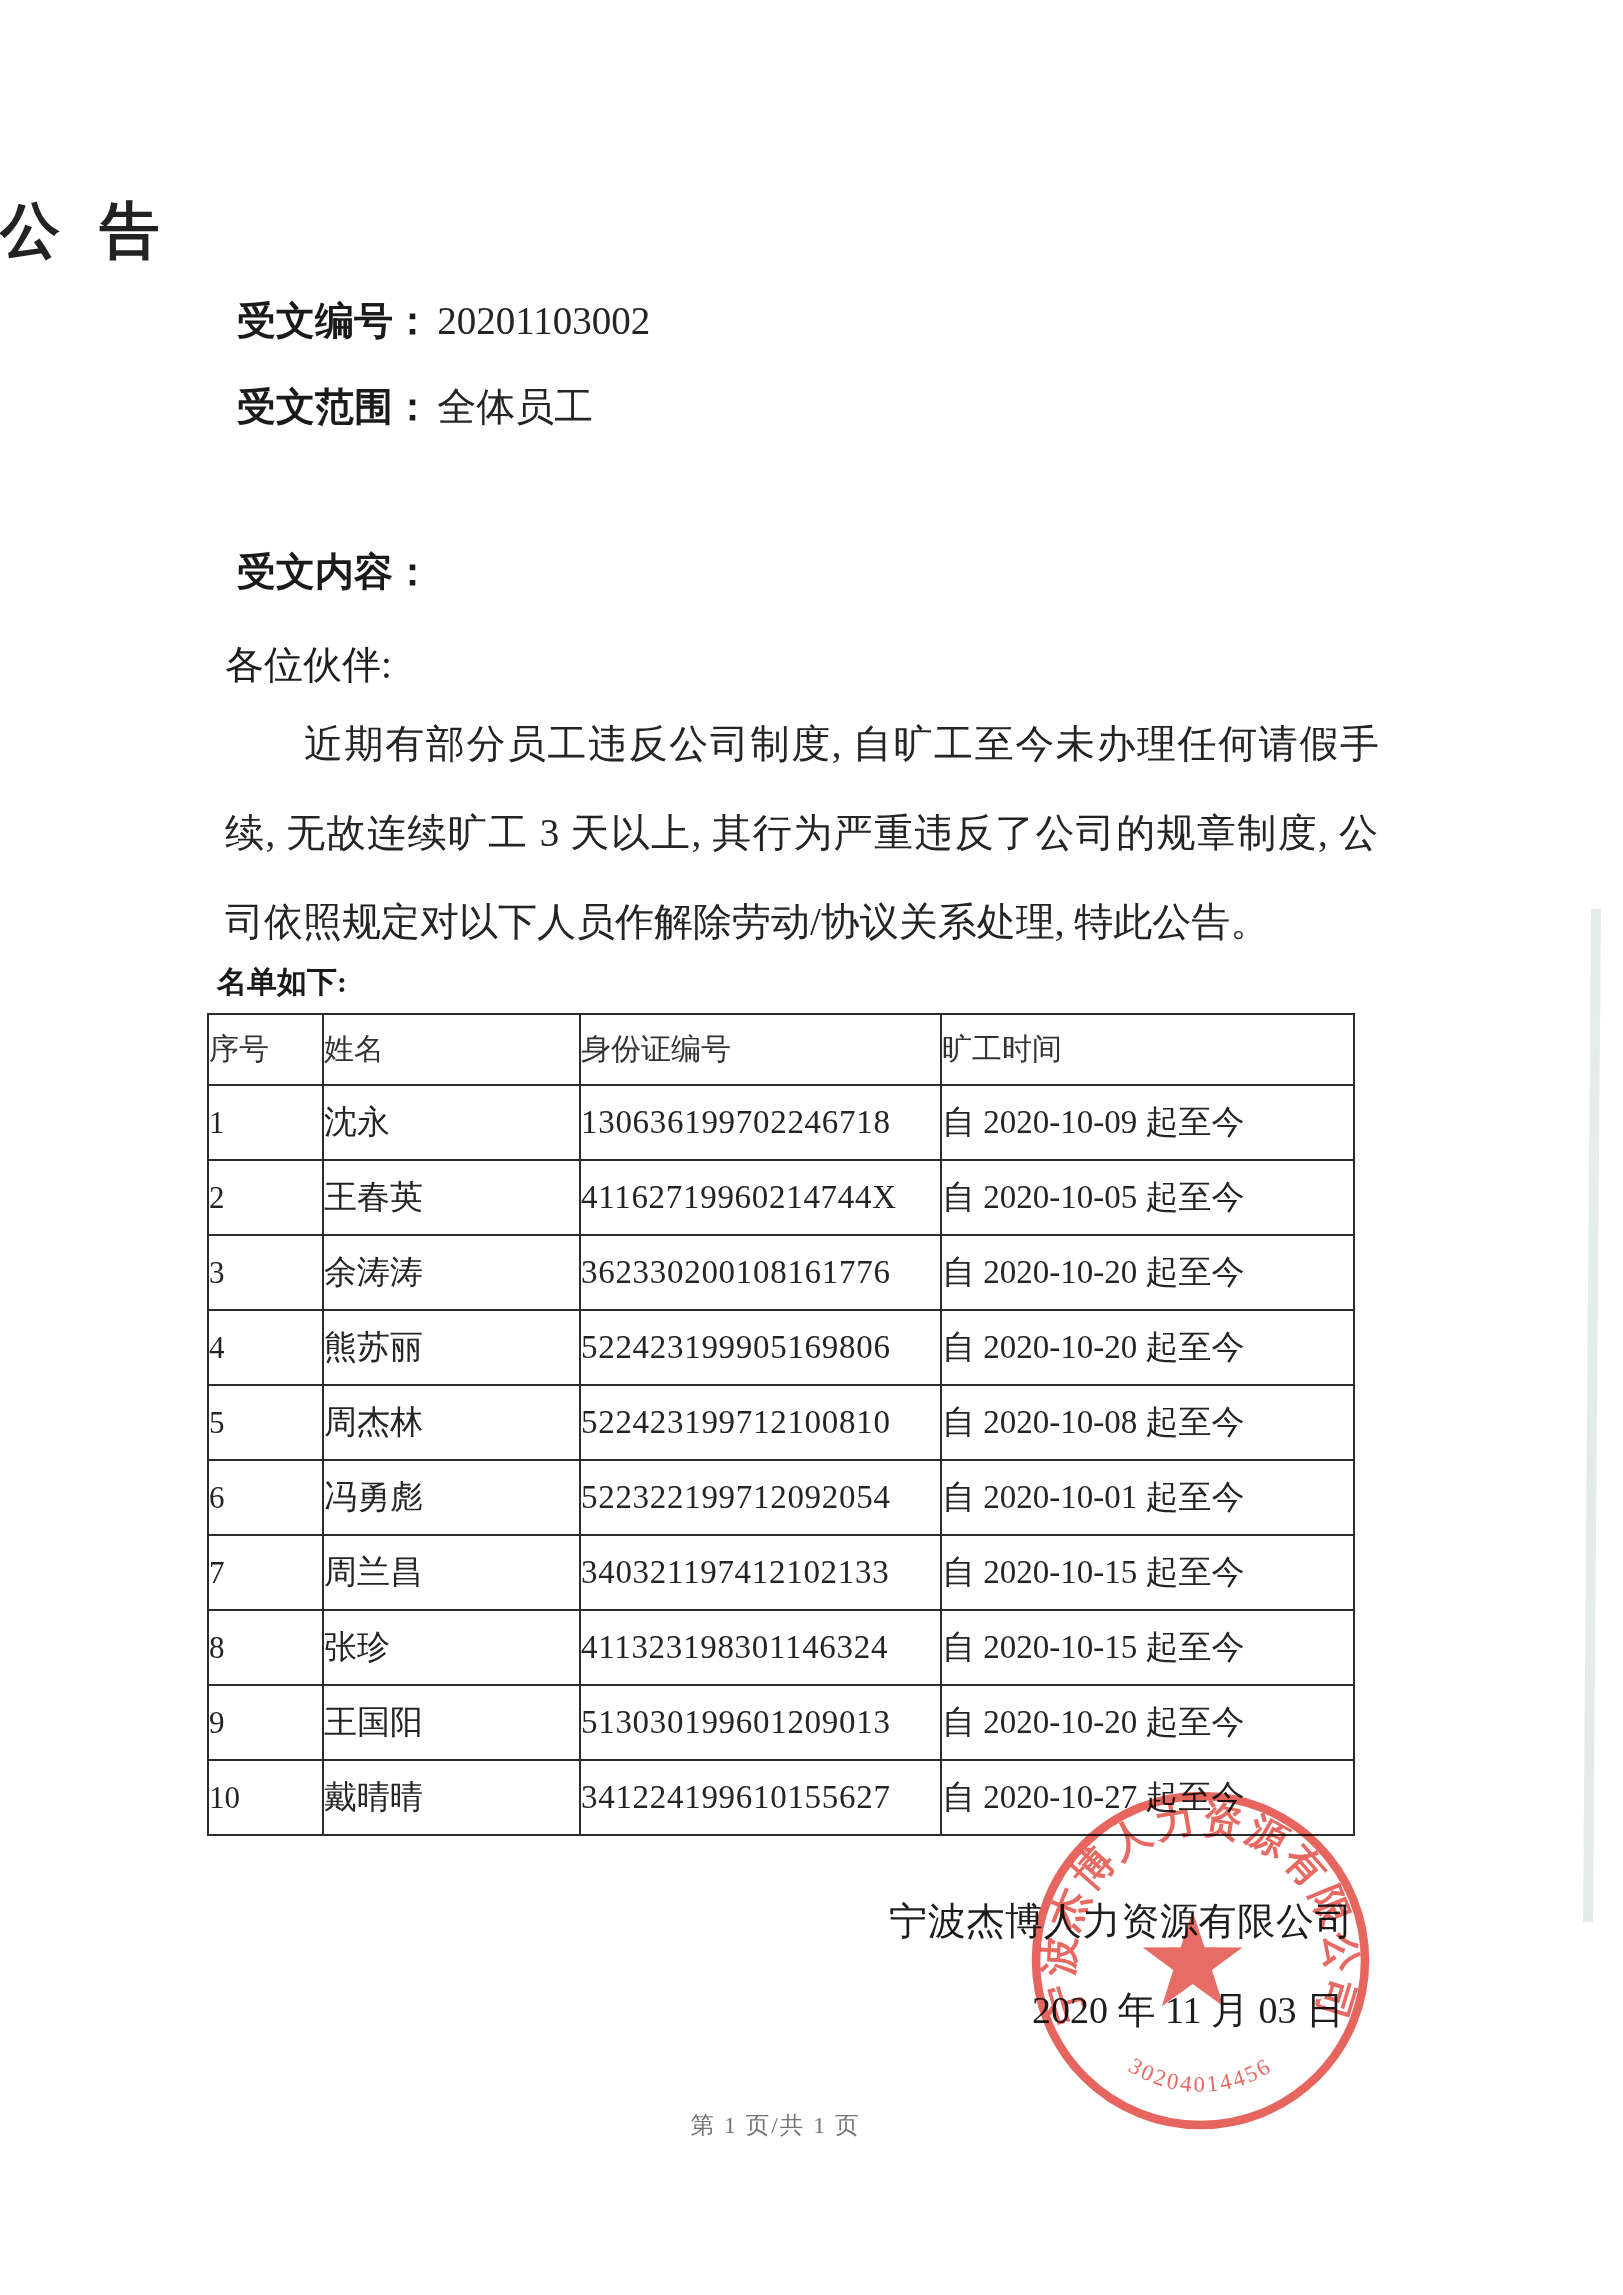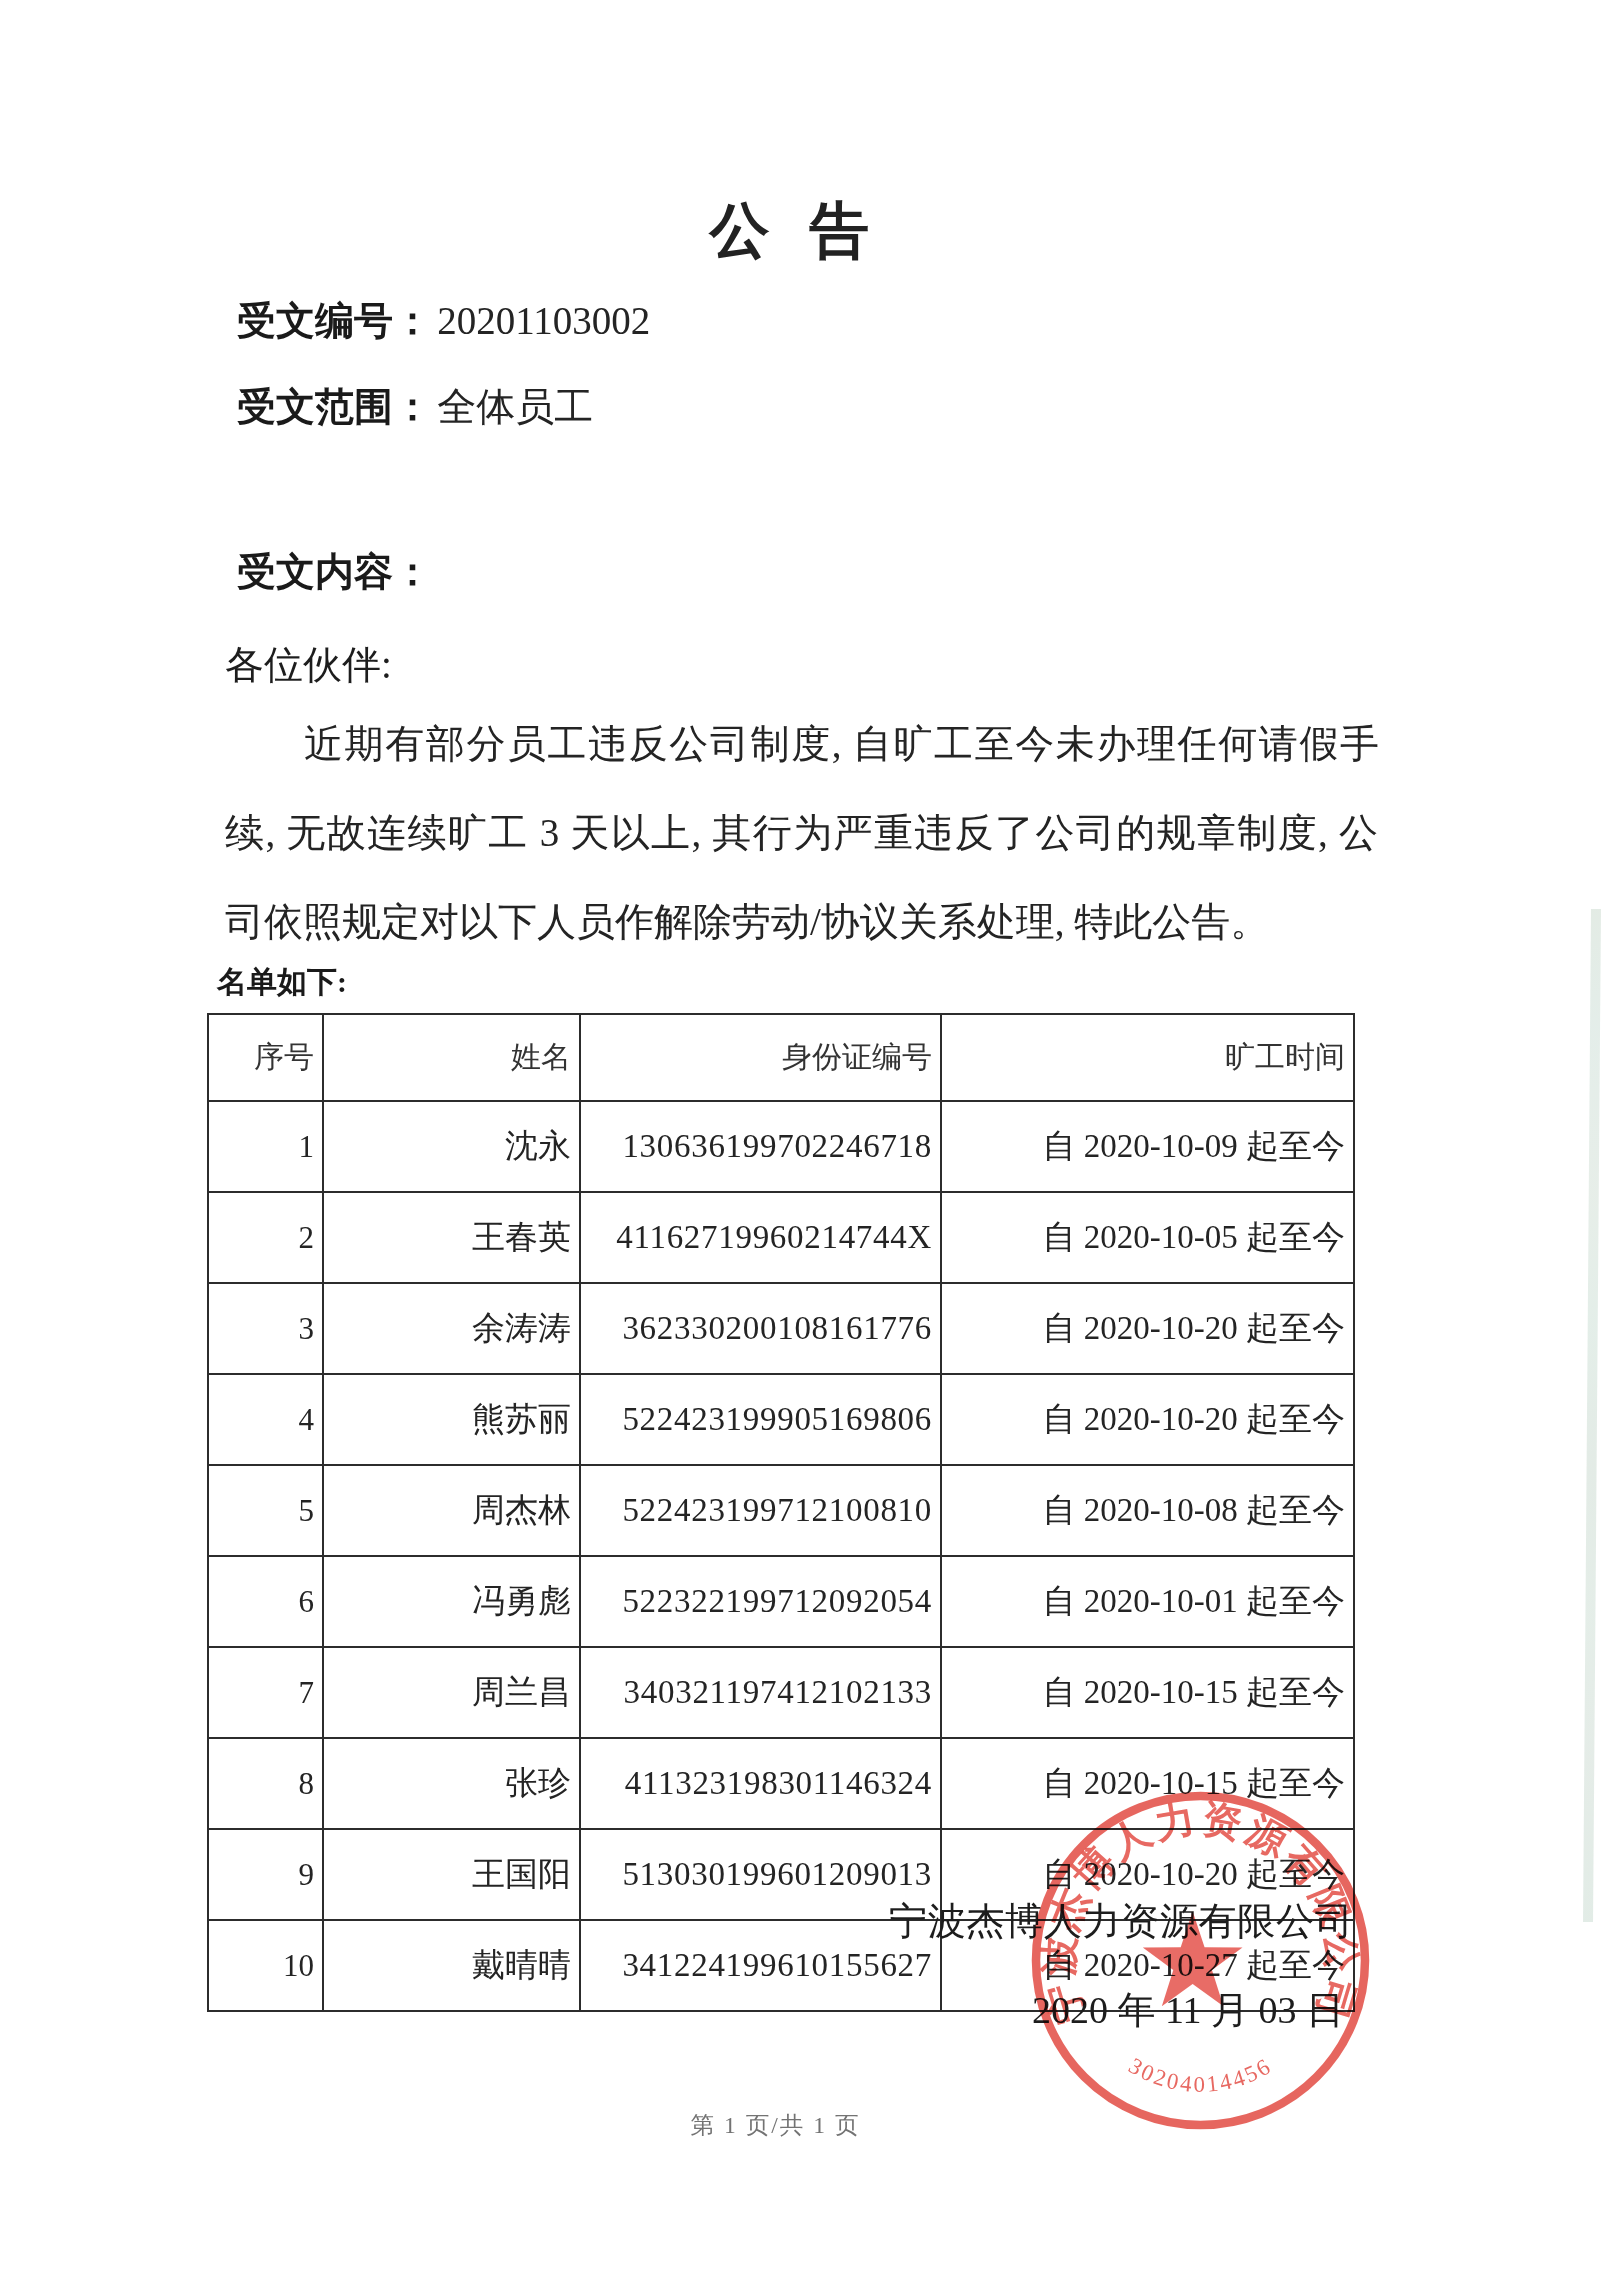--- a/index.html
+++ b/index.html
@@ -14,21 +14,20 @@
     background: #ffffff;
     overflow: hidden;
     font-family: "Liberation Serif", "DejaVu Serif", serif;
     color: #1d1d1d;
   }
   .doc-title {
     position: absolute;
     left: 0;
     top: 191px;
     width: 1580px;
-    text-align: center;
     font-size: 60px;
     font-weight: 700;
     letter-spacing: 1.3px;
     word-spacing: 22px;
     color: #222;
   }
   .field-line {
     position: absolute;
     left: 237px;
     font-size: 39px;
@@ -68,25 +67,25 @@
     position: absolute;
     left: 207px;
     top: 1013px;
     width: 1145px;
     border-collapse: collapse;
     table-layout: fixed;
     font-family: "Liberation Serif", "DejaVu Serif", serif;
   }
   table.roster th, table.roster td {
     border: 2px solid #2c2c2c;
-    text-align: right;
+    text-align: left;
     vertical-align: middle;
     font-weight: 400;
     color: #242424;
-    padding: 8px;
+    padding: 0;
     overflow: hidden;
   }
   table.roster th {
     height: 69px;
     font-size: 30px;
     color: #333;
   }
   table.roster td { height: 73px; font-size: 33px; }
   table.roster td.col0 { font-size: 31px; }
   table.roster td.col1 { font-size: 33px; font-weight: 500; }

